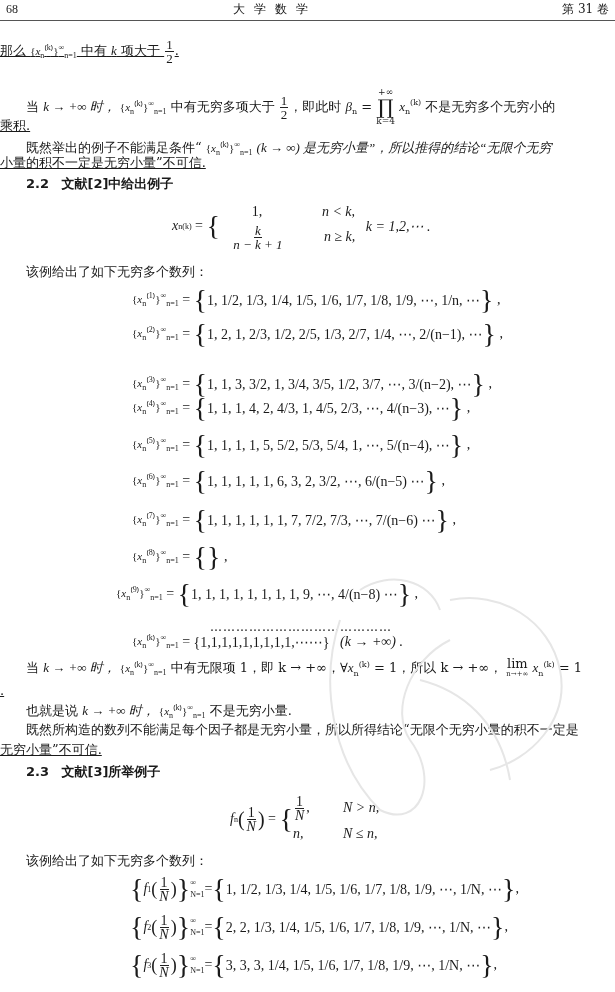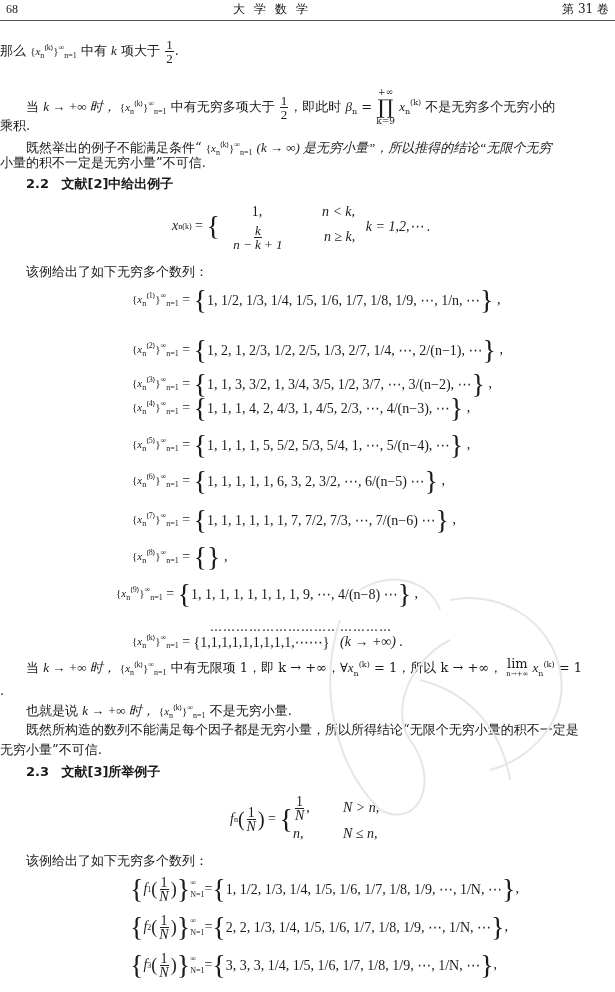--- a/index.html
+++ b/index.html
@@ -12,21 +12,21 @@
     position: absolute; left: 0; top: 0; width: 615px; height: 20px;
     border-bottom: 1px solid #555;
     font-size: 12px;
   }
   .header .pg { position: absolute; left: 6px; top: 2px; font-family: "Liberation Serif", serif; }
   .header .jt { position: absolute; left: 233px; top: 1px; letter-spacing: 9px; }
   .header .vol { position: absolute; right: 6px; top: 1px; }
 
   .ln { position: absolute; white-space: nowrap; line-height: 16px; }
   .ind { left: 26px; }
-  .flush { left: 0; }
+  .flush { left: 0; text-decoration: underline; }
   .bold { font-weight: bold; font-family: "DejaVu Sans", sans-serif; }
   i, .it { font-style: italic; font-family: "Liberation Serif", serif; }
   .seq { font-size: 11px; font-family: "Liberation Serif", serif; }
   .seq sup, .seq sub { font-size: 8px; }
   .frac { display: inline-flex; flex-direction: column; align-items: center; vertical-align: middle; margin: 0 1px; font-family: "Liberation Serif", serif; line-height: 13px; }
   .frac .num { border-bottom: 1px solid #222; padding: 0 1px; }
   .frac .den { padding: 0 1px; }
   .big { font-size: 28px; font-family: "Liberation Serif", serif; vertical-align: middle; line-height: 28px; font-weight: lighter; }
   .eqline { position: absolute; white-space: nowrap; font-family: "Liberation Serif", serif; font-size: 14px; display: flex; align-items: center; }
   .dots { position: absolute; left: 210px; top: 620px; letter-spacing: 1px; font-size: 12px; }
@@ -61,21 +61,21 @@
   <span class="seq">{<i>x</i><sub>n</sub>⁽<sup>k</sup>⁾}<sup>∞</sup><sub>n=1</sub></span>
   <span>中有无穷多项大于</span>
   <span class="frac">
       <span class="num">1</span>
       <span class="den">2</span>
     </span><span>，即此时</span>
   <i>β</i><sub style="font-size:8px">n</sub> =
   <span style="display:inline-flex;flex-direction:column;align-items:center;vertical-align:middle;font-size:9px;line-height:9px;">
     <span>+∞</span>
     <span style="font-size:20px;line-height:20px;">∏</span>
-    <span>k=9</span>
+    <span>k=4</span>
   </span>
   <i>x</i><sub style="font-size:8px">n</sub><sup style="font-size:8px">(k)</sup>
   <span>不是无穷多个无穷小的</span>
 </div>
 <div class="ln flush" style="top:118px;">乘积.</div>
 
 <div class="ln ind" style="top:137px;">
   <span>既然举出的例子不能满足条件“</span>
   <span class="seq">{<i>x</i><sub>n</sub>⁽<sup>k</sup>⁾}<sup>∞</sup><sub>n=1</sub></span>
   <i>(k → ∞) 是无穷小量”，所以推得的结论“无限个无穷</i>
@@ -105,21 +105,21 @@
   </span>
   &nbsp;&nbsp;&nbsp;<i>k = 1,2,⋯ .</i>
 </div>
 
 <div class="ln ind" style="top:264px;">该例给出了如下无穷多个数列：</div>
 
 <div>
   <div class="eqline" style="left:132px; top:285px; height:30px;text-align:right;">
     <span class="seq">{<i>x</i><sub>n</sub>⁽<sup>1</sup>⁾}<sup>∞</sup><sub>n=1</sub></span>&nbsp;=&nbsp;<span class="big">{</span><span>1, 1/2, 1/3, 1/4, 1/5, 1/6, 1/7, 1/8, 1/9, ⋯, 1/n, ⋯</span><span class="big">}</span>&nbsp;,
   </div>
-  <div class="eqline" style="left:132px; top:319px; height:30px;margin-top:16px;">
+  <div class="eqline" style="left:132px; top:319px; height:30px;">
     <span class="seq">{<i>x</i><sub>n</sub>⁽<sup>2</sup>⁾}<sup>∞</sup><sub>n=1</sub></span>&nbsp;=&nbsp;<span class="big">{</span><span>1, 2, 1, 2/3, 1/2, 2/5, 1/3, 2/7, 1/4, ⋯, 2/(n−1), ⋯</span><span class="big">}</span>&nbsp;,
   </div>
   <div class="eqline" style="left:132px; top:369px; height:30px;">
     <span class="seq">{<i>x</i><sub>n</sub>⁽<sup>3</sup>⁾}<sup>∞</sup><sub>n=1</sub></span>&nbsp;=&nbsp;<span class="big">{</span><span>1, 1, 3, 3/2, 1, 3/4, 3/5, 1/2, 3/7, ⋯, 3/(n−2), ⋯</span><span class="big">}</span>&nbsp;,
   </div>
   <div class="eqline" style="left:132px; top:393px; height:30px;">
     <span class="seq">{<i>x</i><sub>n</sub>⁽<sup>4</sup>⁾}<sup>∞</sup><sub>n=1</sub></span>&nbsp;=&nbsp;<span class="big">{</span><span>1, 1, 1, 4, 2, 4/3, 1, 4/5, 2/3, ⋯, 4/(n−3), ⋯</span><span class="big">}</span>&nbsp;,
   </div>
   <div class="eqline" style="left:132px; top:430px; height:30px;">
     <span class="seq">{<i>x</i><sub>n</sub>⁽<sup>5</sup>⁾}<sup>∞</sup><sub>n=1</sub></span>&nbsp;=&nbsp;<span class="big">{</span><span>1, 1, 1, 1, 5, 5/2, 5/3, 5/4, 1, ⋯, 5/(n−4), ⋯</span><span class="big">}</span>&nbsp;,

